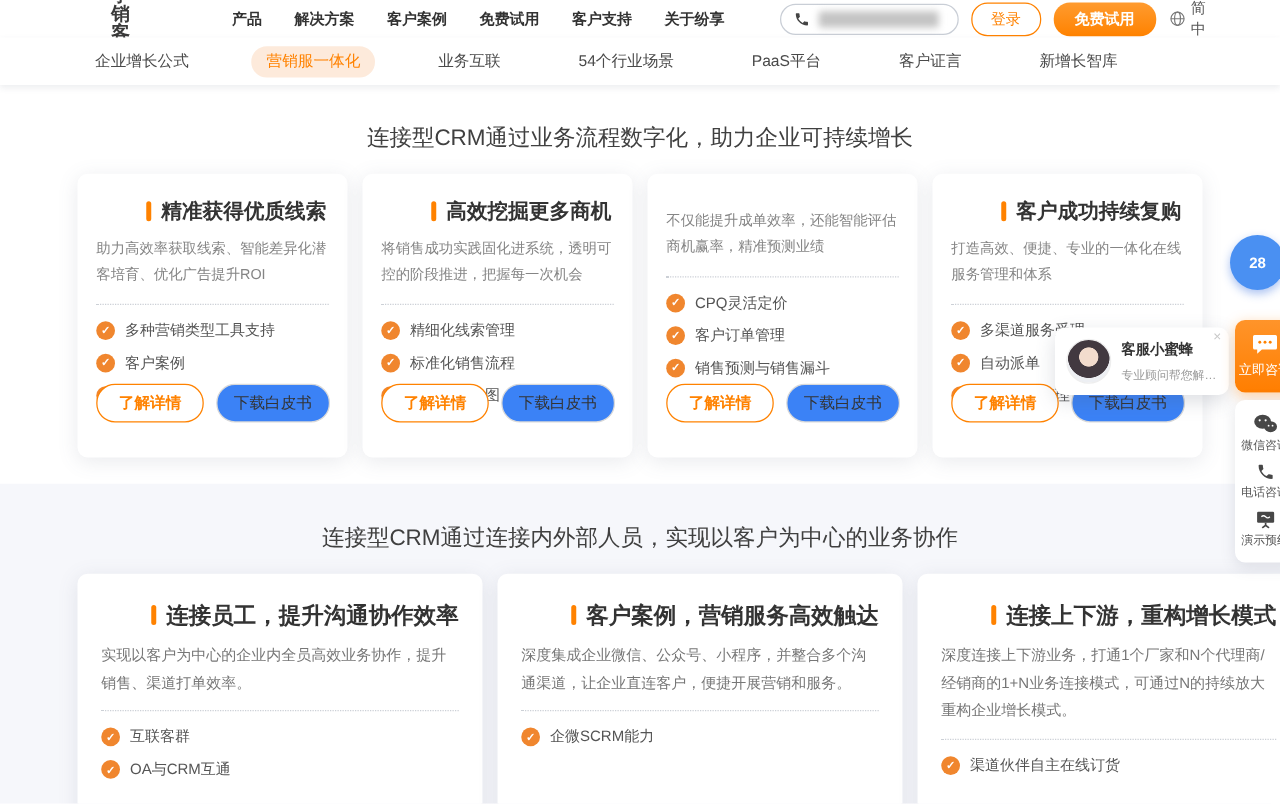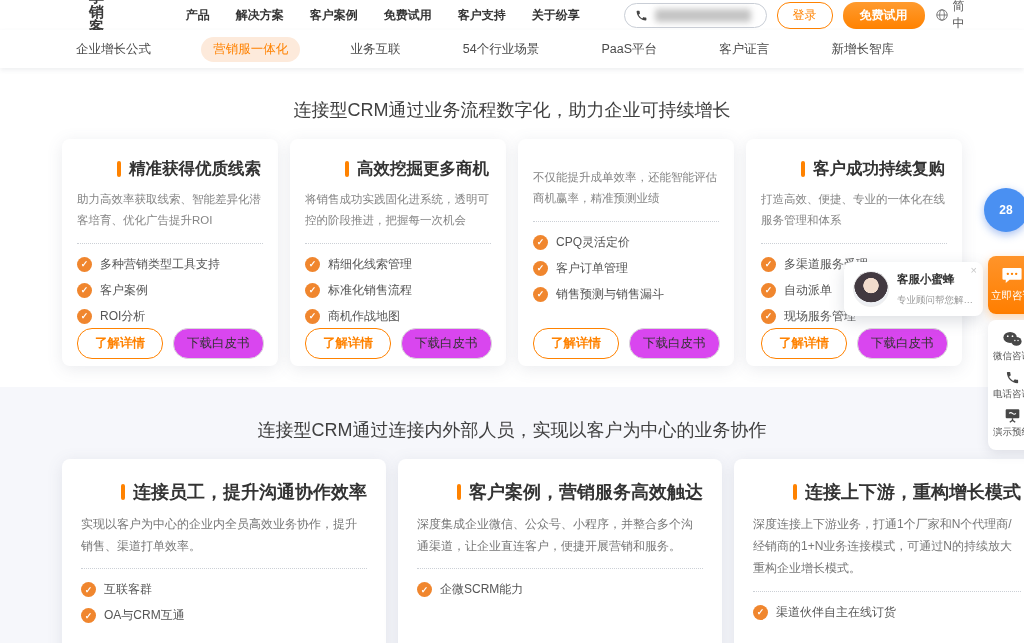--- a/index.html
+++ b/index.html
@@ -37,23 +37,23 @@
   .card2 { height:230px; padding:21px 19px; }
   .card-title { display:flex; align-items:center; gap:8px; font-size:16.5px; font-weight:bold; color:#333; white-space:nowrap;padding-left:40px; }
   .card2 .card-title { font-size:18px; }
   .title-bar { width:4px; height:16px; background:#ff8200; border-radius:2px; flex:none; }
   .card-desc { font-size:11.5px; color:#858585; line-height:1.85; margin-top:9px; }
   .card2 .card-desc { font-size:12px; color:#777; }
   .dotted-divider { border:none; border-top:1px dotted #ccd0d6; margin:11px 0 12px; }
   .bullets { list-style:none; }
   .bullets li { display:flex; align-items:center; gap:8px; font-size:12px; color:#555; margin-bottom:9px; }
   .check { flex:none; width:15px; height:15px; border-radius:50%; background:#f0862e; color:#fff; font-size:9px; display:flex; align-items:center; justify-content:center; font-weight:bold; }
-  .card-btns { position:absolute; left:15px; bottom:7px; display:flex; gap:10px; }
+  .card-btns { position:absolute; left:15px; bottom:28px; display:flex; gap:10px; }
   .btn-detail { border:1px solid #ff8200; color:#ff8200; font-weight:bold; background:#fff; border-radius:15px; padding:6px 17px; font-size:12.5px; cursor:pointer; }
-  .btn-wp { border:1px solid #d9d9d9; color:#333; background:#d946ef; border-radius:15px; padding:6px 13px; font-size:12.5px; cursor:pointer; }
+  .btn-wp { border:1px solid #d9d9d9; color:#333; background:#3b82f6; border-radius:15px; padding:6px 13px; font-size:12.5px; cursor:pointer; }
 
   .section2 { background:#f6f7fb; margin-top:21px; padding-bottom:60px; }
   .sec2-title { padding-top:31px; }
 
   
   .badge-blue { position:absolute; top:188px; left:984px; width:44px; height:44px; border-radius:50%; background:#4a90f2; color:#fff; font-size:12px; font-weight:bold; display:flex; align-items:center; justify-content:center; box-shadow:0 3px 8px rgba(40,100,220,0.4); z-index:5; cursor:pointer; }
   .chat-popup { position:absolute; top:262px; left:844px; width:139px; height:54px; background:#fff; border-radius:8px; box-shadow:0 5px 16px rgba(80,90,110,0.2); display:flex; align-items:center; gap:8px; padding:0 9px; z-index:5; }
   .avatar { flex:none; width:36px; height:36px; border-radius:50%; background:radial-gradient(circle at 50% 40%, #f2dccd 0 28%, #423940 30% 62%, #edeff3 64%); border:1px solid #eee; }
   .popup-texts { display:flex; flex-direction:column; gap:7px; overflow:hidden; }
   .popup-title { font-size:11.5px; font-weight:bold; color:#333; }

